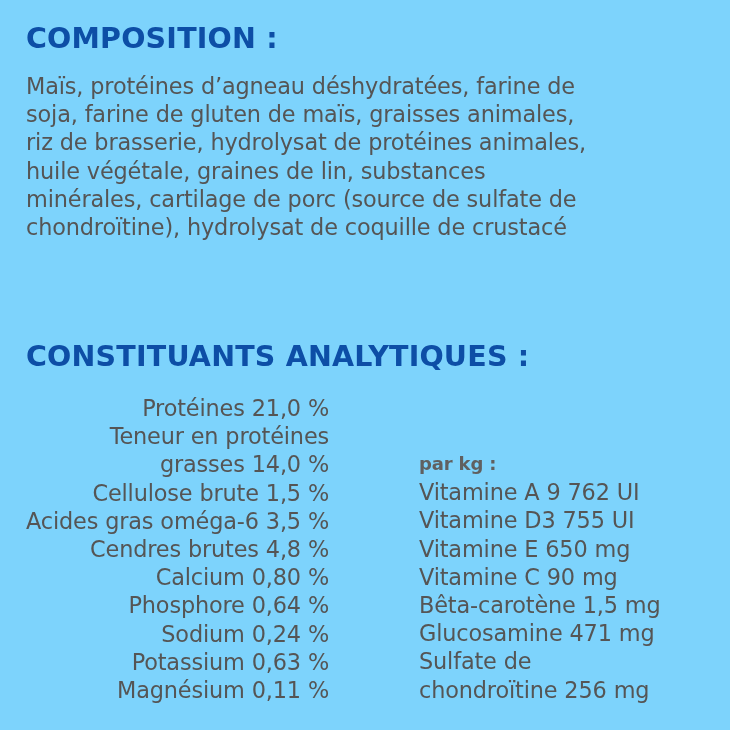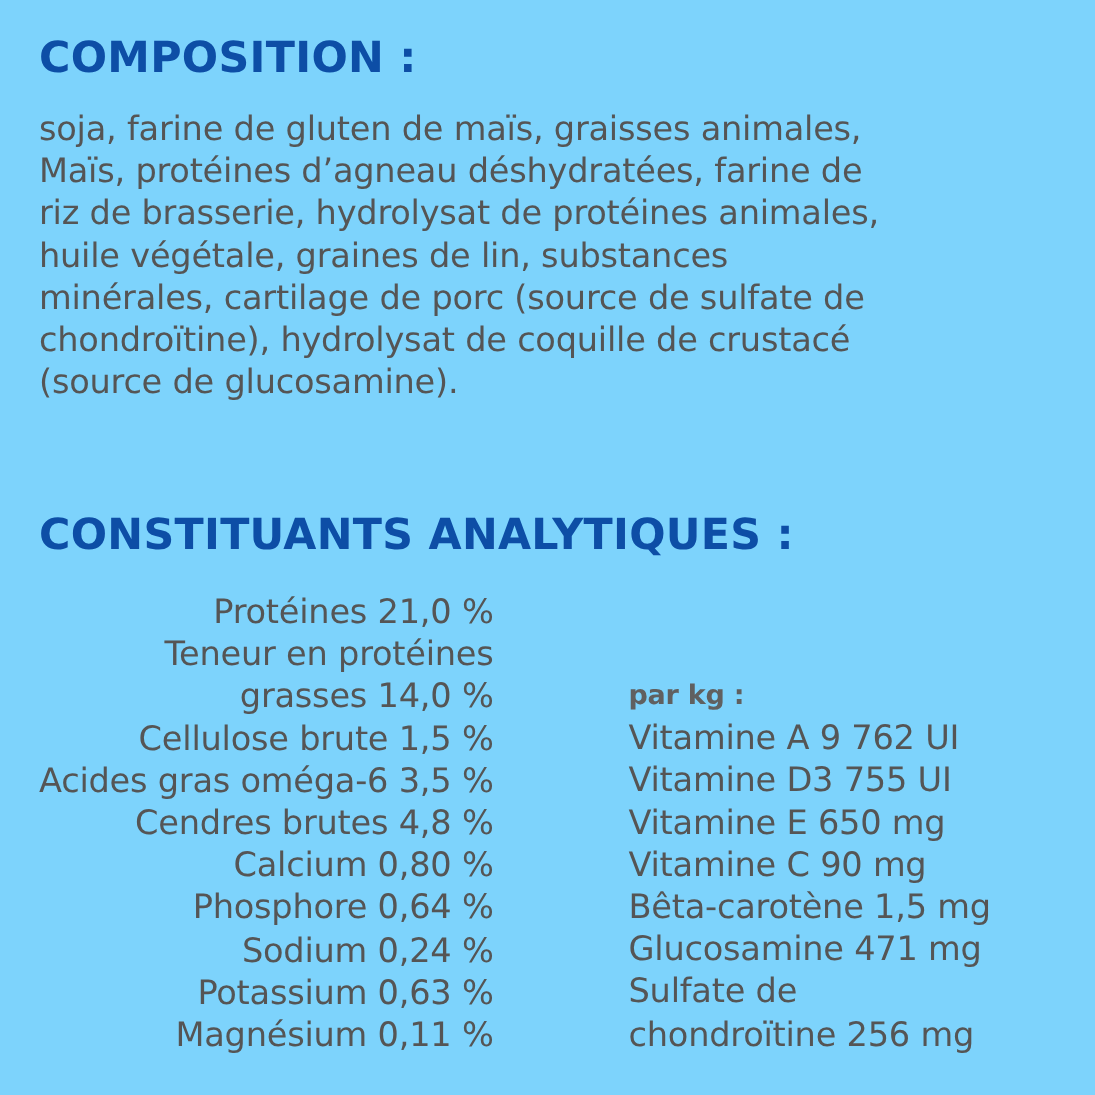--- a/index.html
+++ b/index.html
@@ -69,27 +69,26 @@
     }
   </style>
 </head>
 <body>
 
 <div class="page">
 
   <h2 id="h-composition" class="heading">COMPOSITION :</h2>
 
   <p class="composition-text">
+    <span class="line">Maïs, protéines d’agneau déshydratées, farine de</span>
     <span class="line">soja, farine de gluten de maïs, graisses animales,</span>
-    <span class="line">Maïs, protéines d’agneau déshydratées, farine de</span>
     <span class="line">riz de brasserie, hydrolysat de protéines animales,</span>
     <span class="line">huile végétale, graines de lin, substances</span>
     <span class="line">minérales, cartilage de porc (source de sulfate de</span>
     <span class="line">chondroïtine), hydrolysat de coquille de crustacé</span>
-    <span class="line">(source de glucosamine).</span>
   </p>
 
   <h2 id="h-constituants" class="heading">CONSTITUANTS ANALYTIQUES :</h2>
 
   <div id="col-left" class="col">
     <span class="row">Protéines 21,0 %</span>
     <span class="row">Teneur en protéines</span>
     <span class="row">grasses 14,0 %</span>
     <span class="row">Cellulose brute 1,5 %</span>
     <span class="row">Acides gras oméga-6 3,5 %</span>

